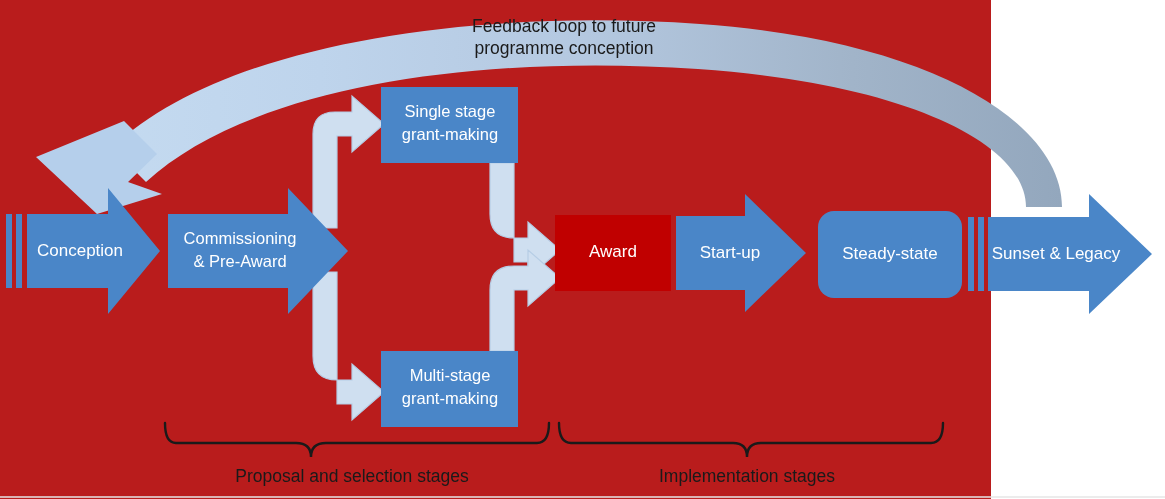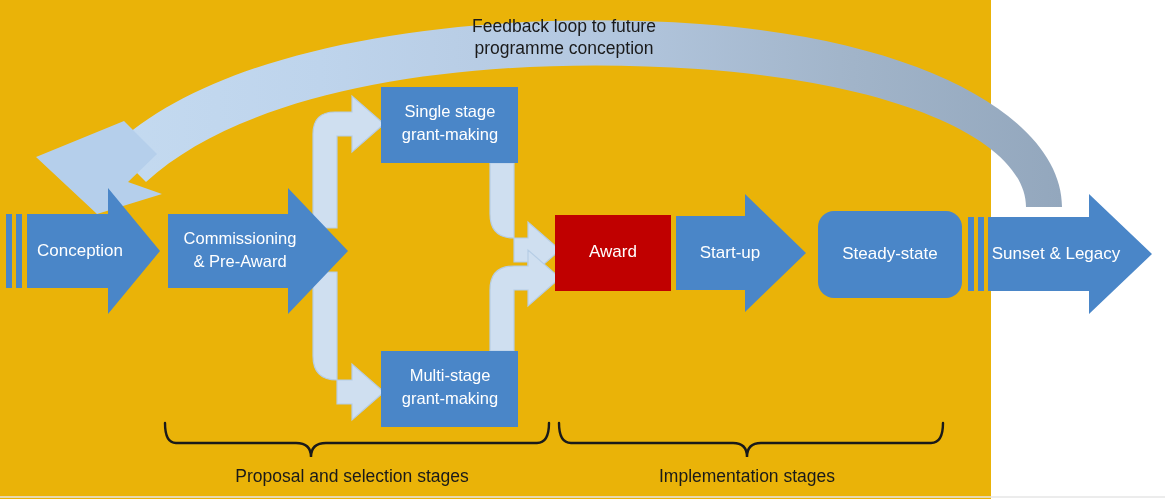--- a/index.html
+++ b/index.html
@@ -11,21 +11,21 @@
     width: 1165px;
     height: 499px;
     font-family: "Liberation Sans", sans-serif;
     overflow: hidden;
     position: relative;
   }
   #diagram-root {
     position: relative;
     width: 991px;
     height: 499px;
-    background: #eab308;
+    background: #b91c1c;
   }
   svg#flow-svg {
     position: absolute;
     left: 0;
     top: 0;
     width: 1165px;
     height: 499px;
     display: block;
   }
   .node-label {

